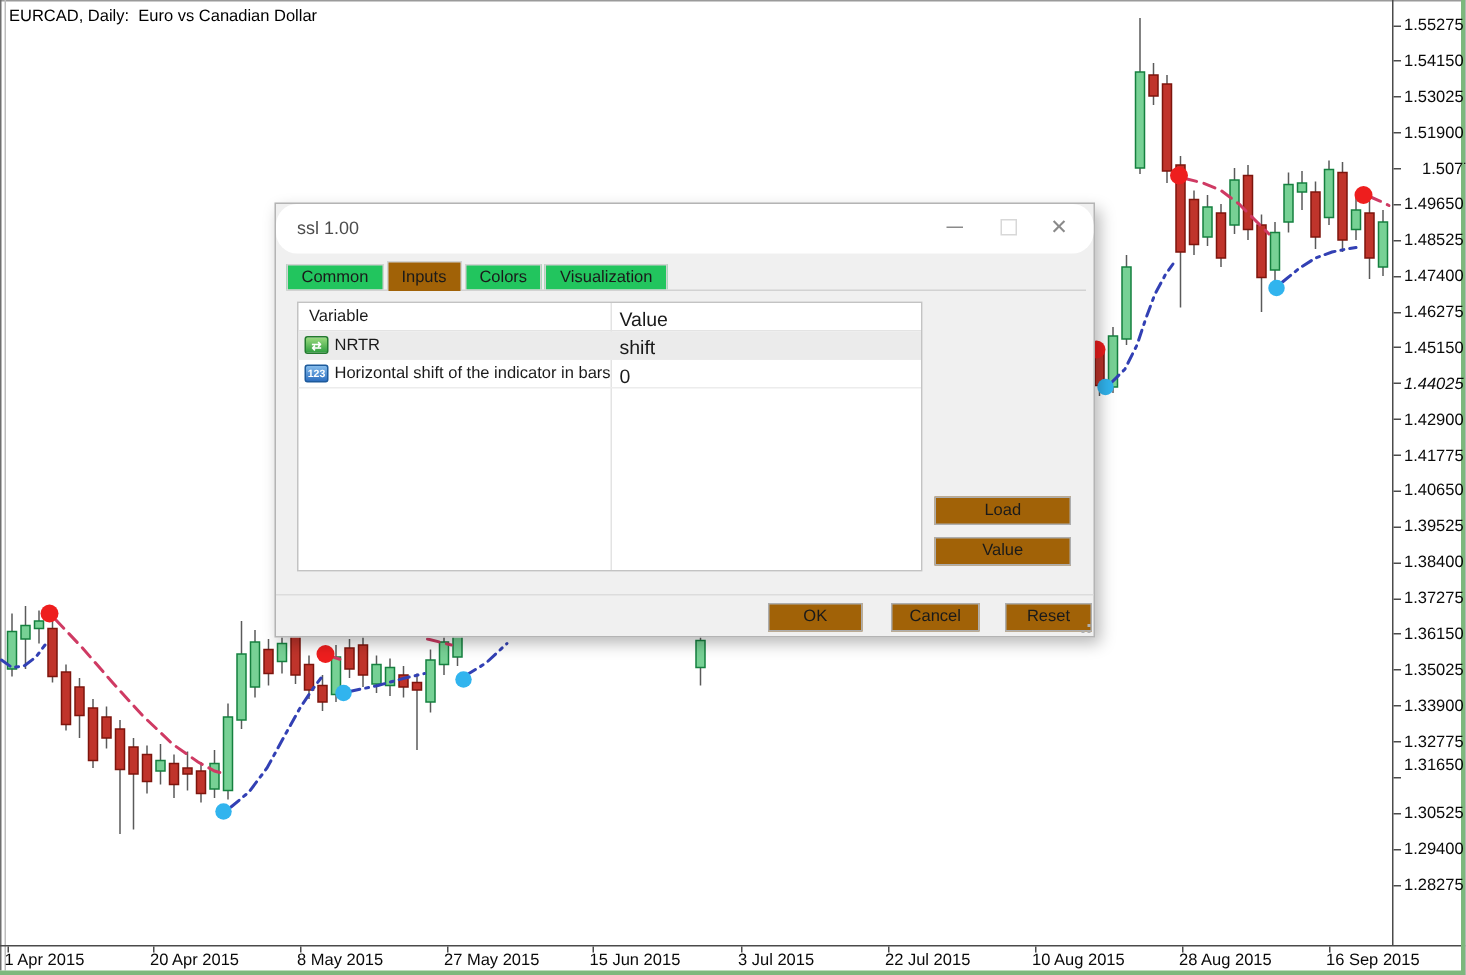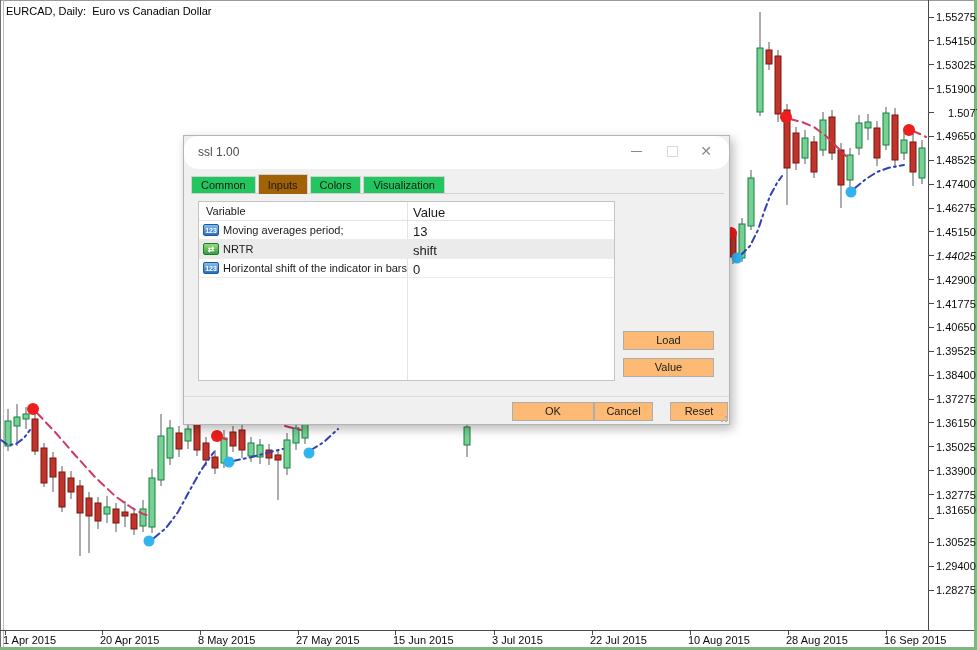--- a/index.html
+++ b/index.html
@@ -41,26 +41,26 @@
   .trow.head{border-bottom:1px solid #e3e3e3;}
   .trow .name{position:absolute;left:7px;top:3px;font-size:11px;color:#1a1a1a;white-space:nowrap;}
   .trow .name.iconed{left:24px;}
   .trow .val{position:absolute;left:214px;top:3px;font-size:13px;color:#1a1a1a;white-space:nowrap;}
   .trow.hl{background:#ebebeb;}
   .ticon{position:absolute;left:4px;top:3px;width:16px;height:12px;border-radius:2px;
          font-size:7px;font-weight:bold;color:#fff;text-align:center;line-height:12px;}
   .ticon.numeric{background:linear-gradient(#85bcec,#2d6fc0);border:1px solid #1d5a9b;box-sizing:border-box;}
   .ticon.boolean{background:linear-gradient(#9adb7f,#2f9e3f);border:1px solid #237a2e;box-sizing:border-box;font-size:8px;}
   
-  .btn{background:#fdba74;border:1px solid #adadad;font-size:11px;color:#1a1a1a;
+  .btn{background:#a16207;border:1px solid #adadad;font-size:11px;color:#1a1a1a;
        text-align:center;box-sizing:border-box;}
   #btn-load{left:439px;top:195px;width:91px;height:19px;line-height:17px;}
   #btn-save{left:439px;top:222px;width:91px;height:19px;line-height:17px;}
   #footer-line{left:0;top:260px;width:100%;height:1px;background:#dcdcdc;}
-  #btn-ok{left:328px;top:266px;width:82px;height:19px;line-height:17px;}
+  #btn-ok{left:328px;top:266px;width:63px;height:19px;line-height:17px;}
   #btn-cancel{left:410px;top:266px;width:59px;height:19px;line-height:17px;}
   #btn-reset{left:486px;top:266px;width:58px;height:19px;line-height:17px;}
   #resize-grip{right:2px;bottom:2px;width:8px;height:8px;}
   #resize-grip i{position:absolute;width:2px;height:2px;background:#b0b0b0;}
 </style>
 </head>
 <body>
 
 <div id="screen">
 
@@ -233,25 +233,20 @@
       </div>
     <div class="abs" id="tabpage"></div>
 
     <div class="abs" id="ptable">
       <div class="abs" id="col-divider"></div>
       <div id="ptable-rows">
           <div class="trow head">
             <span class="name">Variable</span>
             <span class="val">Value</span>
           </div>
-          <div class="trow">
-            <span class="ticon numeric">123</span>
-            <span class="name iconed">Moving averages period;</span>
-            <span class="val">13</span>
-          </div>
           <div class="trow hl">
             <span class="ticon boolean">⇄</span>
             <span class="name iconed">NRTR</span>
             <span class="val">shift</span>
           </div>
           <div class="trow">
             <span class="ticon numeric">123</span>
             <span class="name iconed">Horizontal shift of the indicator in bars</span>
             <span class="val">0</span>
           </div>

